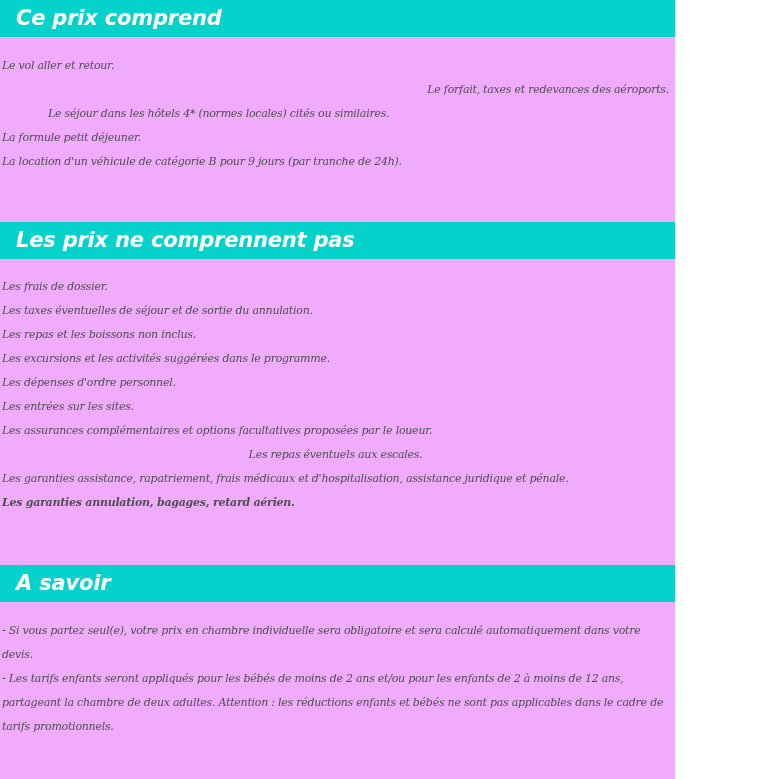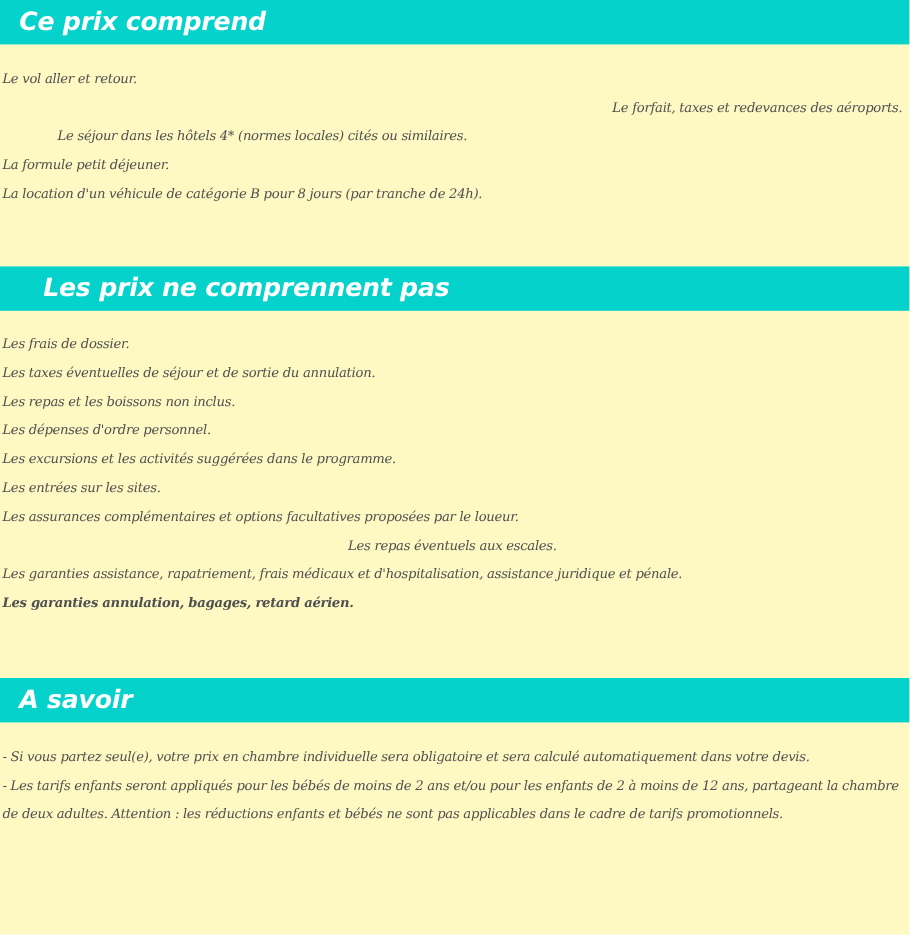--- a/index.html
+++ b/index.html
@@ -8,24 +8,24 @@
     padding: 0;
     background: #ffffff;
   }
   body {
     width: 758px;
     height: 779px;
     font-family: "Liberation Sans", sans-serif;
     overflow: hidden;
   }
   .page {
-    width: 758px;
+    width: 675px;
     height: 779px;
     position: relative;
-    background: #fef9c3;
+    background: #f0abfc;
     box-sizing: border-box;
   }
 
   
   .section-header {
     background: #06d2cc;
     width: 100%;
     box-sizing: border-box;
     padding: 6px 0 7px 16px;
     display: block;
@@ -86,39 +86,39 @@
     <div class="section-header" style="background: rgb(6, 210, 204);">
       <span class="section-header-title" style="color: rgb(255, 255, 255);">Ce prix comprend</span>
     </div>
     <div class="gap-1"></div>
     <div class="section-body">
       <ul class="list sec1-list">
         <li class="list-item" style="color: rgb(79, 79, 79);">Le vol aller et retour.</li>
         <li class="list-item" style="color: rgb(79, 79, 79); text-align: right;">Le forfait, taxes et redevances des aéroports.</li>
         <li class="list-item" style="color: rgb(79, 79, 79); padding-left: 48px;">Le séjour dans les hôtels 4* (normes locales) cités ou similaires.</li>
         <li class="list-item" style="color: rgb(79, 79, 79);">La formule petit déjeuner.</li>
-        <li class="list-item" style="color: rgb(79, 79, 79);">La location d'un véhicule de catégorie B pour 8 jours (par tranche de 24h).</li>
+        <li class="list-item" style="color: rgb(79, 79, 79);">La location d'un véhicule de catégorie B pour 9 jours (par tranche de 24h).</li>
       </ul>
     </div>
   </div>
 
   <div class="gap-2"></div>
 
   <div class="section">
     <div class="section-header" style="background: rgb(6, 210, 204);">
-      <span class="section-header-title" style="color: rgb(255, 255, 255); margin-left: 20px;">Les prix ne comprennent pas</span>
+      <span class="section-header-title" style="color: rgb(255, 255, 255);">Les prix ne comprennent pas</span>
     </div>
     <div class="gap-3"></div>
     <div class="section-body">
       <ul class="list">
         <li class="list-item" style="color: rgb(79, 79, 79);">Les frais de dossier.</li>
         <li class="list-item" style="color: rgb(79, 79, 79);">Les taxes éventuelles de séjour et de sortie du annulation.</li>
         <li class="list-item" style="color: rgb(79, 79, 79);">Les repas et les boissons non inclus.</li>
+        <li class="list-item" style="color: rgb(79, 79, 79);">Les excursions et les activités suggérées dans le programme.</li>
         <li class="list-item" style="color: rgb(79, 79, 79);">Les dépenses d'ordre personnel.</li>
-        <li class="list-item" style="color: rgb(79, 79, 79);">Les excursions et les activités suggérées dans le programme.</li>
         <li class="list-item" style="color: rgb(79, 79, 79);">Les entrées sur les sites.</li>
         <li class="list-item" style="color: rgb(79, 79, 79);">Les assurances complémentaires et options facultatives proposées par le loueur.</li>
         <li class="list-item" style="color: rgb(79, 79, 79); text-align: center;">Les repas éventuels aux escales.</li>
         <li class="list-item" style="color: rgb(79, 79, 79);">Les garanties assistance, rapatriement, frais médicaux et d'hospitalisation, assistance juridique et pénale.</li>
         <li class="list-item" style="color: rgb(79, 79, 79); font-weight: bold;">Les garanties annulation, bagages, retard aérien.</li>
       </ul>
     </div>
   </div>
 
   <div class="gap-4"></div>

